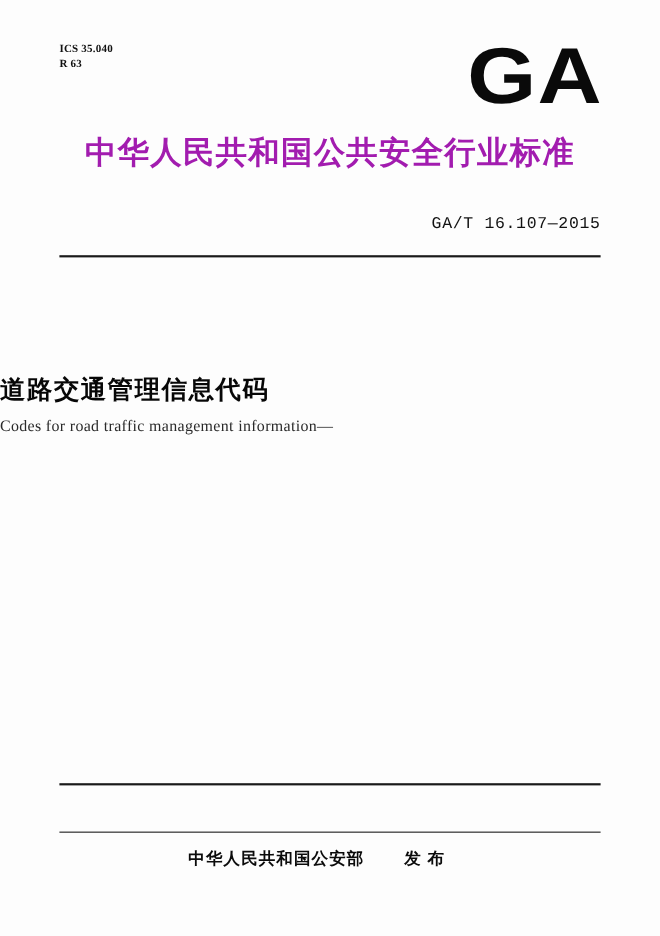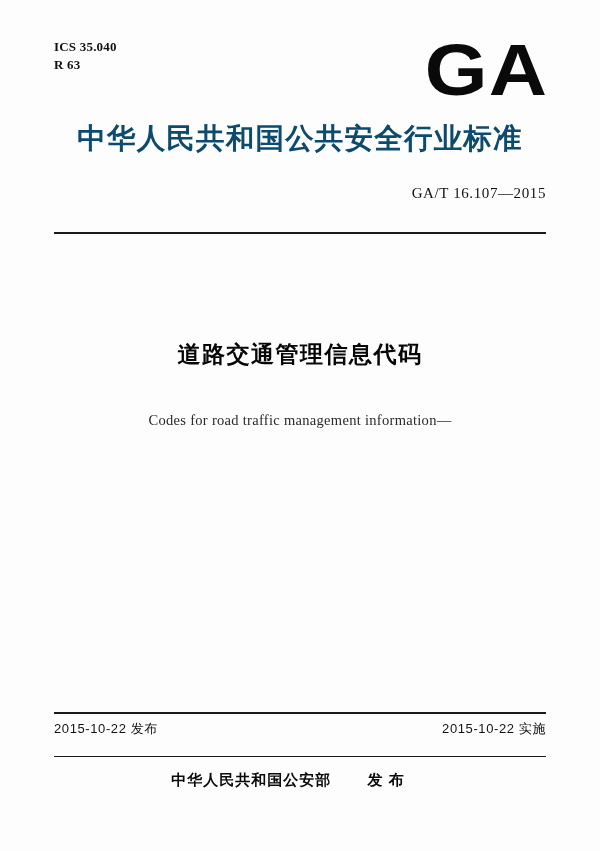--- a/index.html
+++ b/index.html
@@ -24,21 +24,21 @@
     background: #fdfdfd;
   }
 
   
   .ics-block {
     position: absolute;
     left: 54px;
     top: 38px;
     font-family: "Liberation Serif", serif;
     font-weight: bold;
-    font-size: 13px;
+    font-size: 10px;
     line-height: 1.35;
     letter-spacing: 0.2px;
     color: #111;
   }
 
   
   .ga-logo {
     position: absolute;
     right: 52px;
     top: 34px;
@@ -56,29 +56,29 @@
   .std-header {
     position: absolute;
     left: 0;
     top: 120px;
     width: 600px;
     text-align: center;
     font-family: "Liberation Sans", sans-serif;
     font-weight: bold;
     font-size: 28.5px;
     letter-spacing: 1.2px;
-    color: #0c4a6e;
+    color: #a21caf;
   }
 
   
   .std-number {
     position: absolute;
     right: 54px;
-    top: 185px;
-    font-family: Liberation Serif, serif;
+    top: 195px;
+    font-family: Liberation Mono, monospace;
     font-size: 15px;
     letter-spacing: 0.6px;
     color: #111;
   }
 
   
   .rule {
     position: absolute;
     left: 54px;
     width: 492px;
@@ -87,32 +87,32 @@
   .rule-top { top: 232px; height: 2px; }
   .rule-bottom { top: 712px; height: 2px; }
   .rule-footer { top: 756px; height: 1px; }
 
   
   .title-block {
     position: absolute;
     left: 0;
     top: 336px;
     width: 600px;
-    text-align: center;
+    text-align: left;
   }
   .title-cn {
     font-family: "Liberation Sans", sans-serif;
     font-weight: bold;
     font-size: 23px;
     letter-spacing: 1.5px;
     line-height: 1.62;
     color: #070707;
   }
   .title-en {
-    margin-top: 36px;
+    margin-top: 4px;
     font-family: "Liberation Serif", serif;
     font-size: 14.5px;
     line-height: 1.62;
     letter-spacing: 0.3px;
     color: #2a2a2a;
   }
 
   
   .date-row {
     position: absolute;
@@ -160,24 +160,20 @@
 
   <div class="rule rule-top"></div>
 
   <div class="title-block">
     <div class="title-cn">道路交通管理信息代码</div>
     <div class="title-en">Codes for road traffic management information—</div>
   </div>
 
   <div class="rule rule-bottom"></div>
 
-  <div class="date-row">
-    <div>2015-10-22 发布</div>
-    <div>2015-10-22 实施</div>
-  </div>
 
   <div class="rule rule-footer"></div>
 
   <div class="publisher">
     <span>中华人民共和国公安部</span>
     <span class="gap"></span>
     <span>发 布</span>
   </div>
 
 </div>

